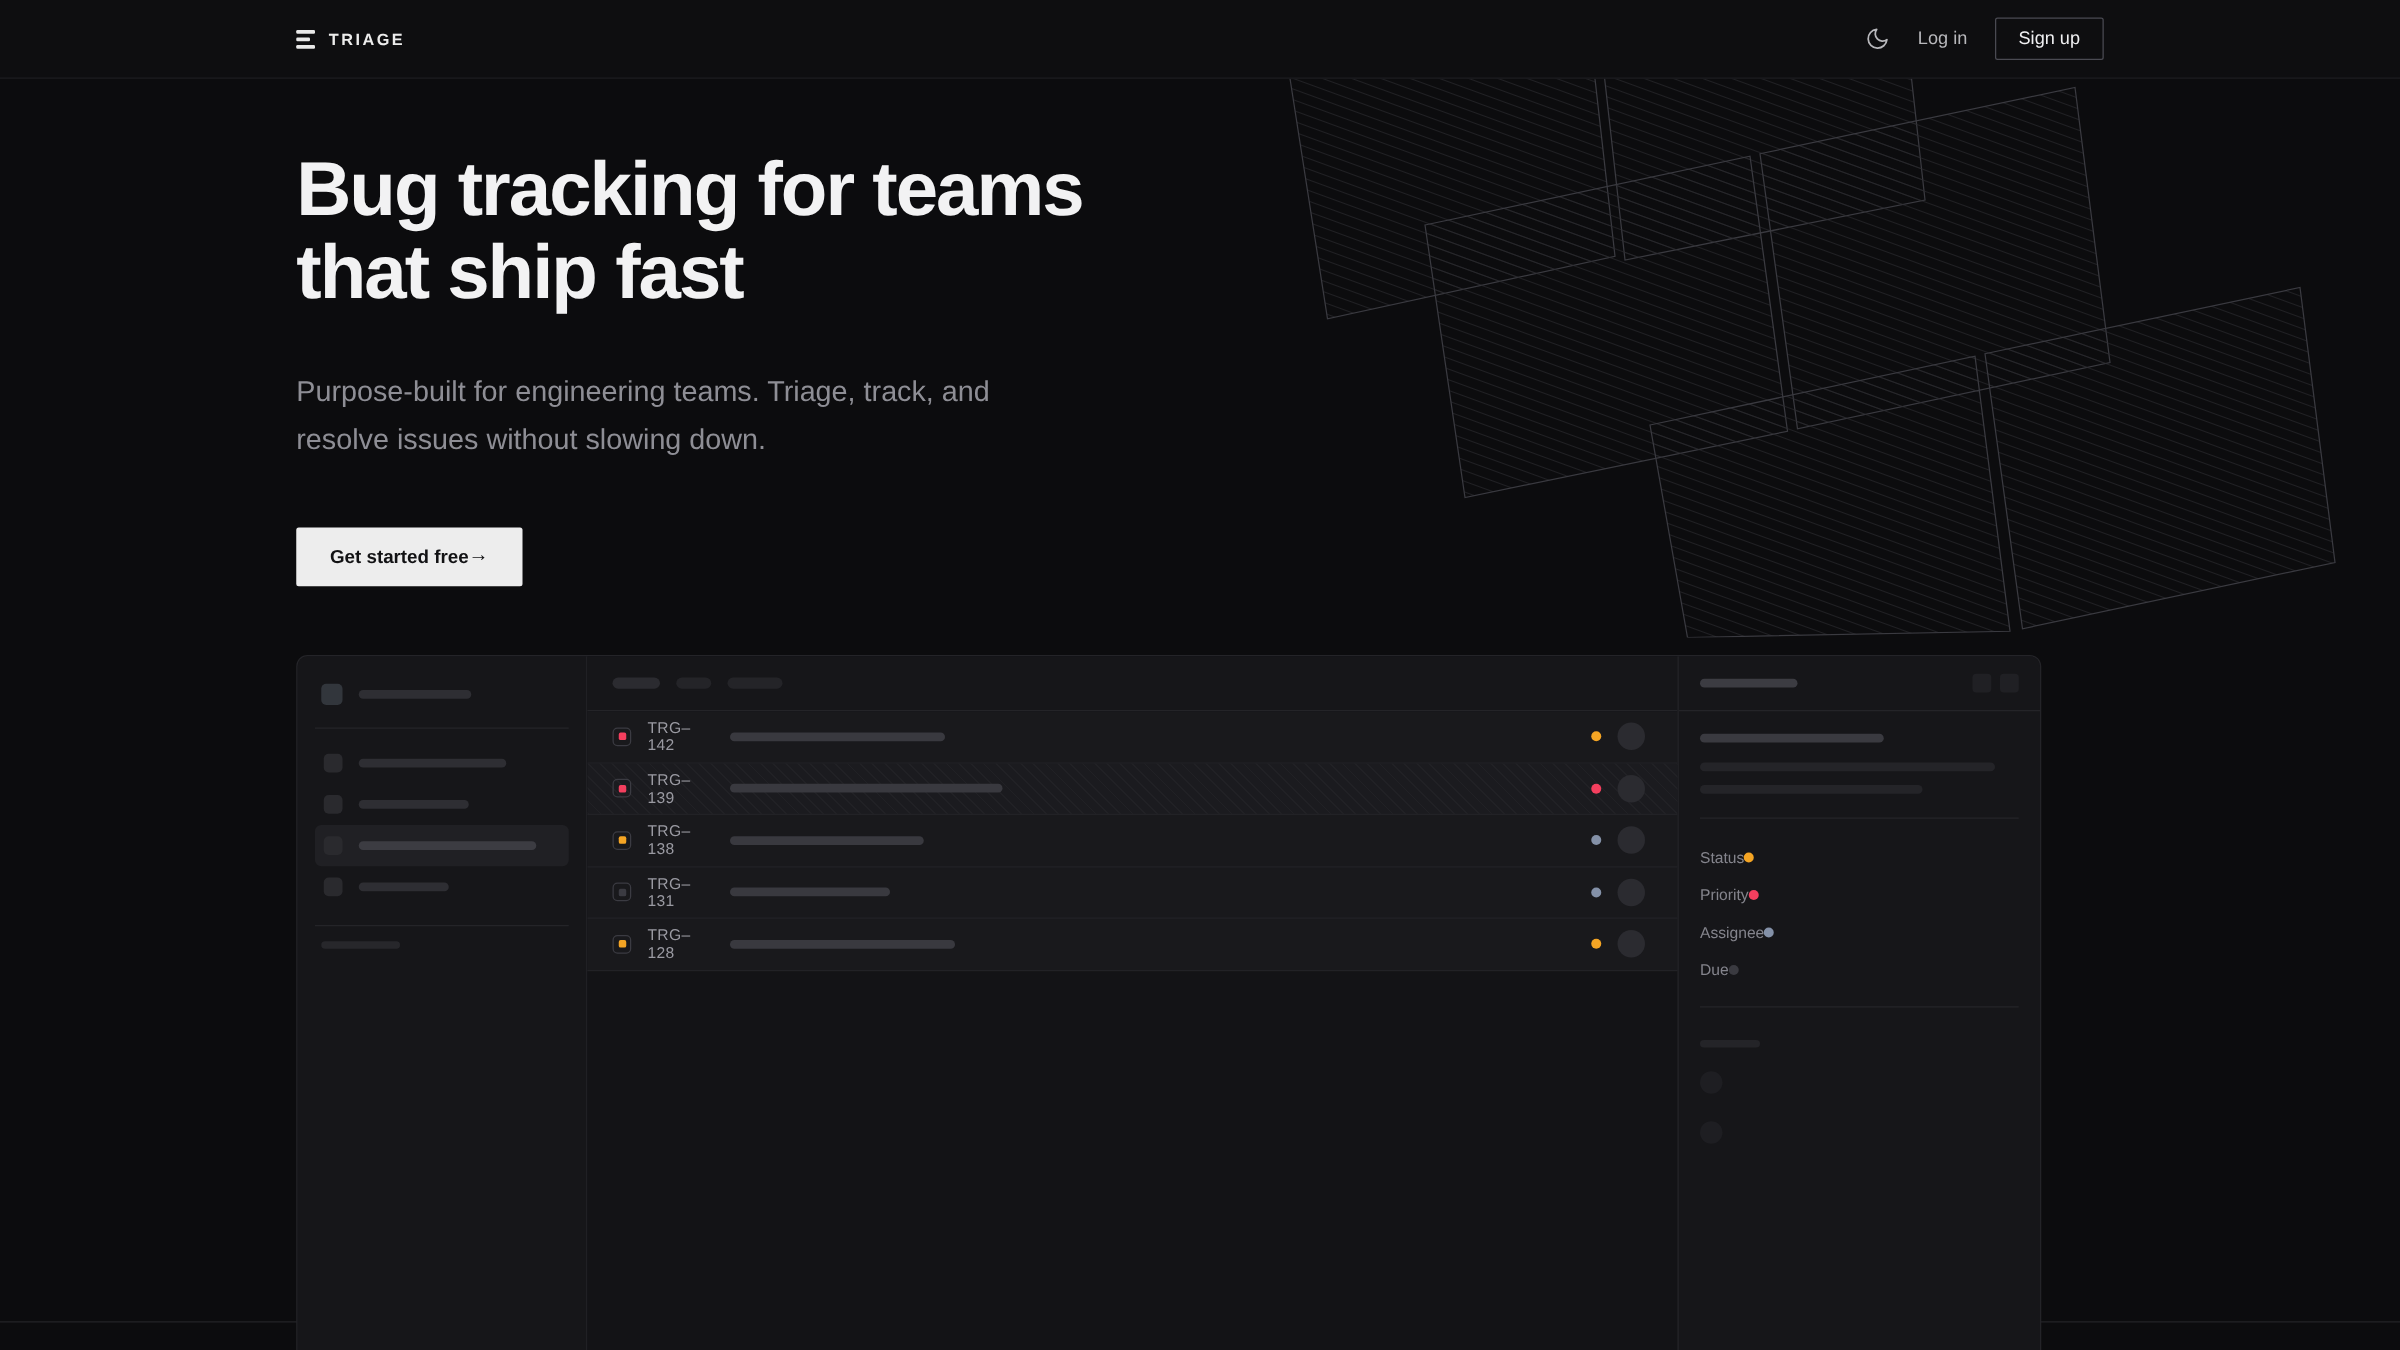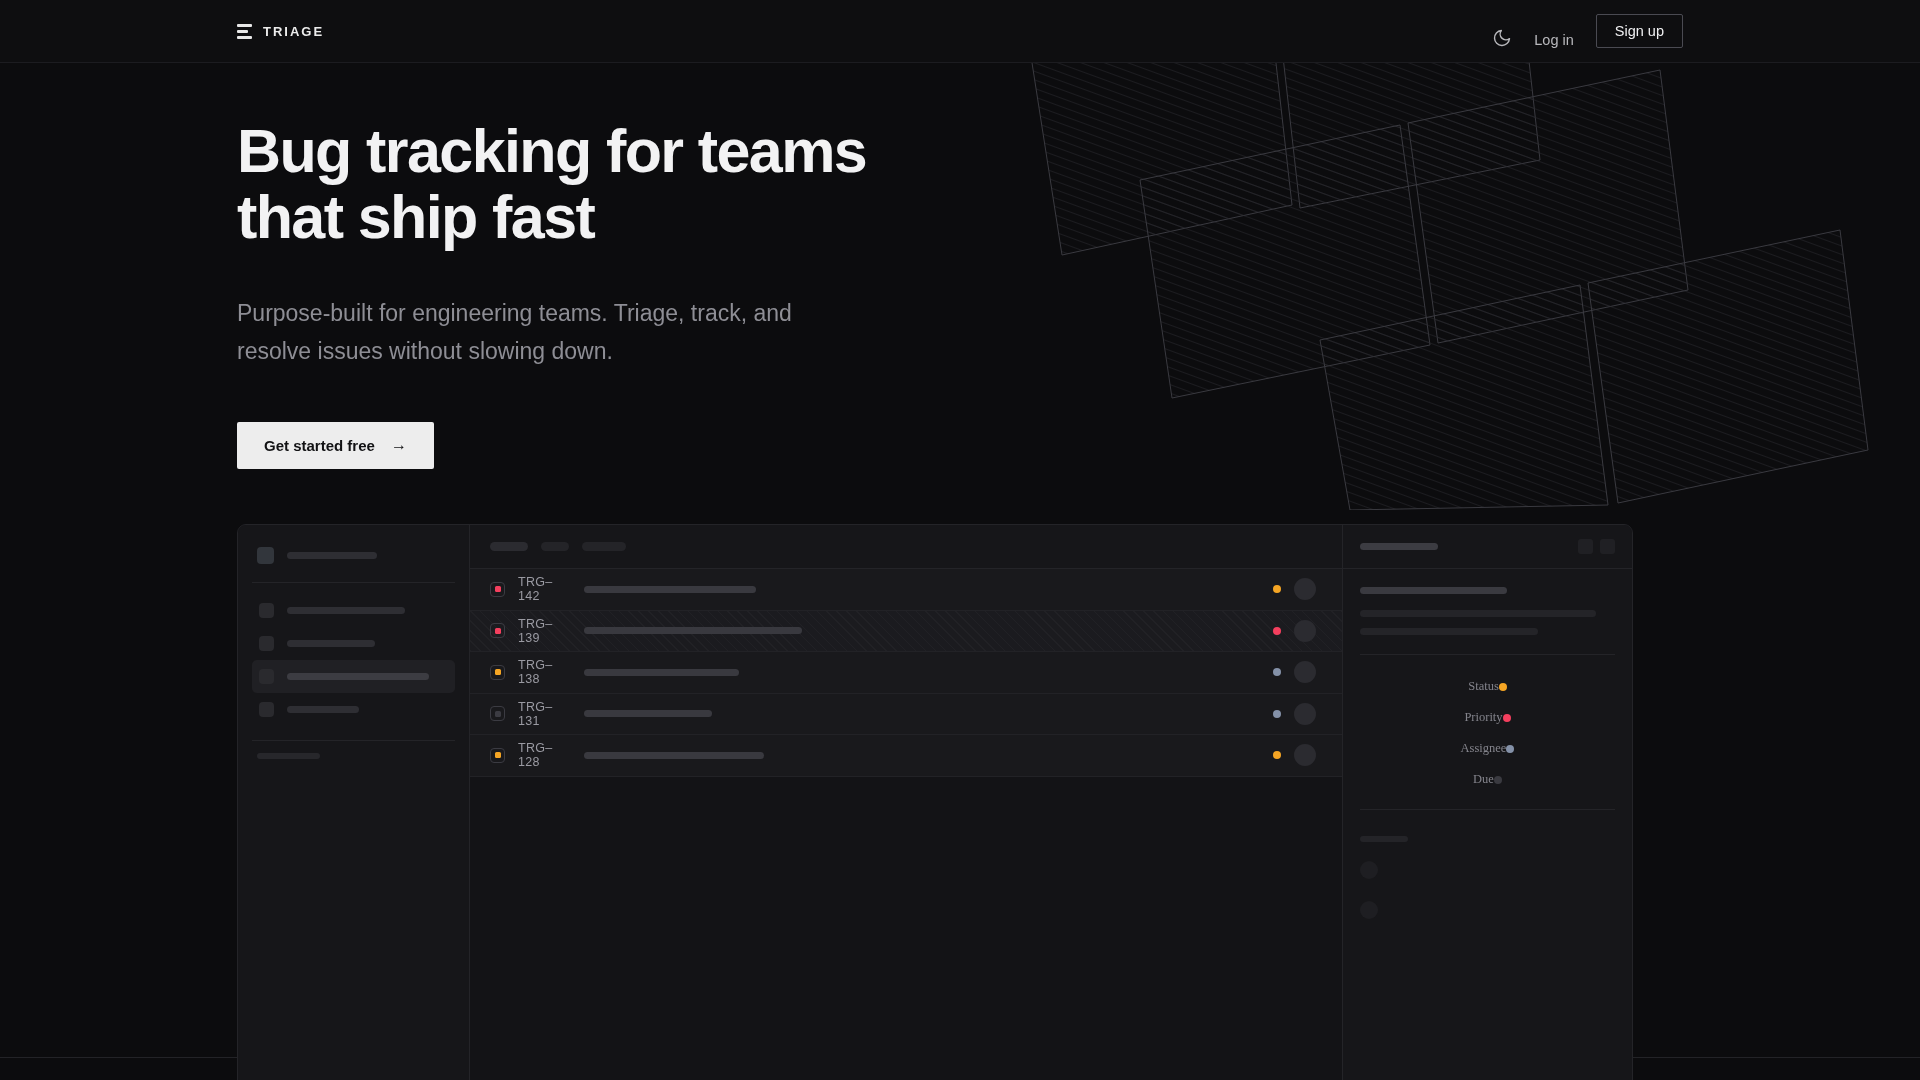--- a/index.html
+++ b/index.html
@@ -22,21 +22,21 @@
   .brand { position:absolute; left:237px; display:flex; align-items:center; gap:11px; }
   .logo-mark { display:flex; flex-direction:column; gap:3px; width:15px; }
   .logo-mark i { display:block; height:3px; background:#e8e8e8; border-radius:1px; }
   .logo-mark i:nth-child(1){ width:15px; }
   .logo-mark i:nth-child(2){ width:11px; }
   .logo-mark i:nth-child(3){ width:15px; }
   .brand-name {
     color:#ececec; font-size:13px; font-weight:700; letter-spacing:2.0px;
   }
   .header-right {
-    position:absolute; right:237px; display:flex; align-items:flex-end; gap:22px;
+    position:absolute; right:237px; display:flex; align-items:center; gap:22px;
   }
   .moon-icon { width:20px; height:20px; display:block; cursor:pointer; }
   .login-link {
     color:#b8b8bc; font-size:14.5px; text-decoration:none; cursor:pointer;
   }
   .signup-btn {
     border:1px solid #4a4a52; background:transparent; color:#f0f0f2;
     font-size:14.5px; font-family:inherit;
     padding:8px 18px; border-radius:2px; cursor:pointer;
   }
@@ -49,21 +49,21 @@
   .hero h1 {
     color:#f2f2f3; font-size:61px; line-height:1.085; font-weight:700;
     letter-spacing:-1.6px; white-space:pre-line;
   }
   .hero p {
     margin-top:45px;
     color:#8e8e95; font-size:23px; line-height:1.62; white-space:pre-line;
   }
   .cta {
     margin-top:52px;
-    display:inline-flex; align-items:center; gap:16px;
+    display:inline-flex; align-items:center; 
     background:#ededed; color:#121214;
     border:none; font-family:inherit;
     font-size:15px; font-weight:700;
     padding:15px 27px; border-radius:2px; cursor:pointer;
   }
   .cta .arrow { font-size:16px; font-weight:400; line-height:1; }
 
   
   .mock {
     position:absolute; left:237px; top:524px;
@@ -141,23 +141,22 @@
     height:44px; flex:0 0 44px; border-bottom:1px solid #242428;
     display:flex; align-items:center; padding:0 17px;
   }
   .m-det-head .bar { flex:0 0 auto; }
   .det-actions { margin-left:auto; display:flex; gap:7px; }
   .act-sq { width:15px; height:15px; border-radius:3px; background:#202024; }
   .m-det-body { padding:18px 17px 0 17px; }
   .sk { height:7px; border-radius:4px; margin-bottom:11px; }
   .meta-div { height:1px; background:#242428; margin:19px 0 16px 0; }
   .meta-row {
-    display:flex; align-items:center; justify-content:center;
+    display:flex; align-items:center; justify-content:flex-start;
     padding:8px 0;
-    font-family:Liberation Serif, serif;
   }
   .meta-row span { color:#84848c; font-size:12.5px; }
   .meta-dot { width:8px; height:8px; border-radius:50%; }
   .m-det-foot { padding:0 17px; margin-top:10px; }
   .foot-lbl { width:48px; height:6px; border-radius:3px; background:#242428; margin-bottom:19px; }
   .foot-av { width:18px; height:18px; border-radius:50%; background:#1e1e22; margin-bottom:22px; }
 
   
   .footrule { position:absolute; left:0; top:1057px; width:1920px; height:1px; background:#232327; }
 </style>

